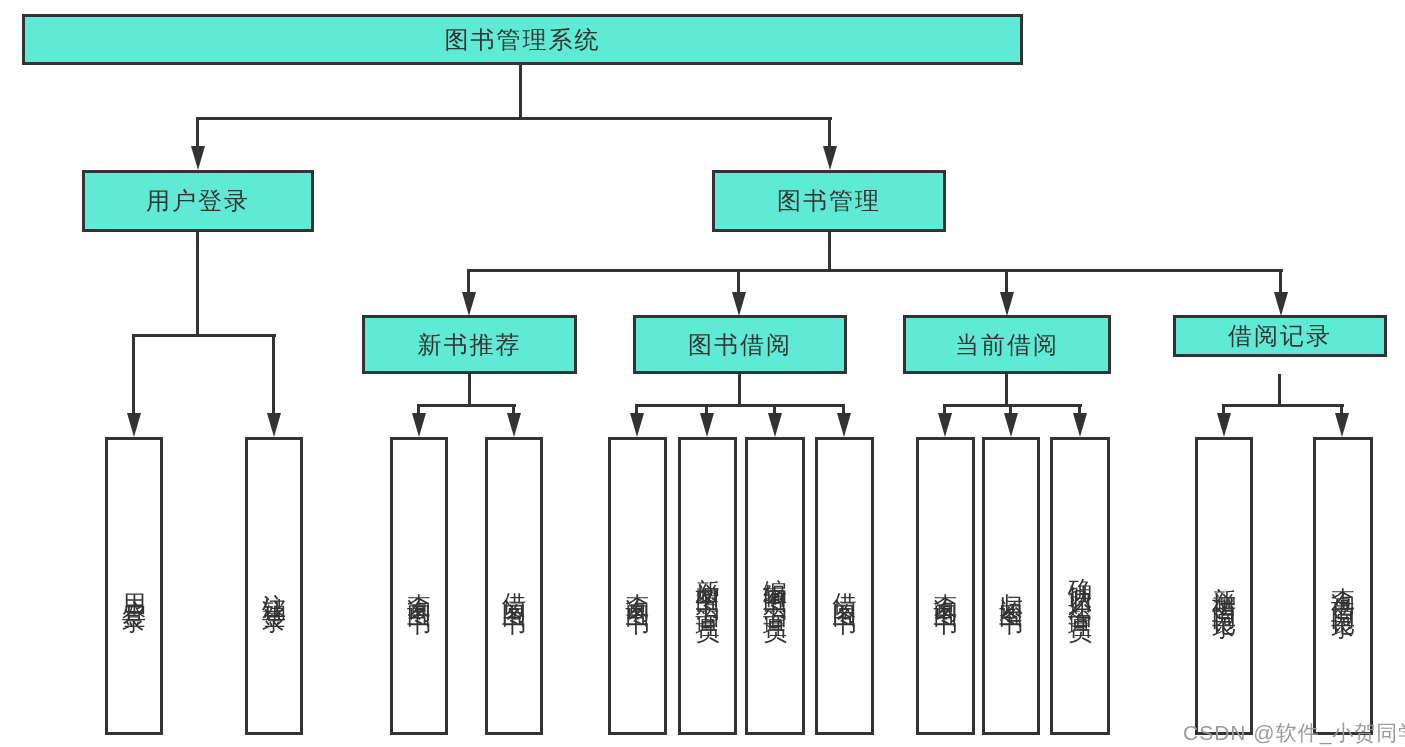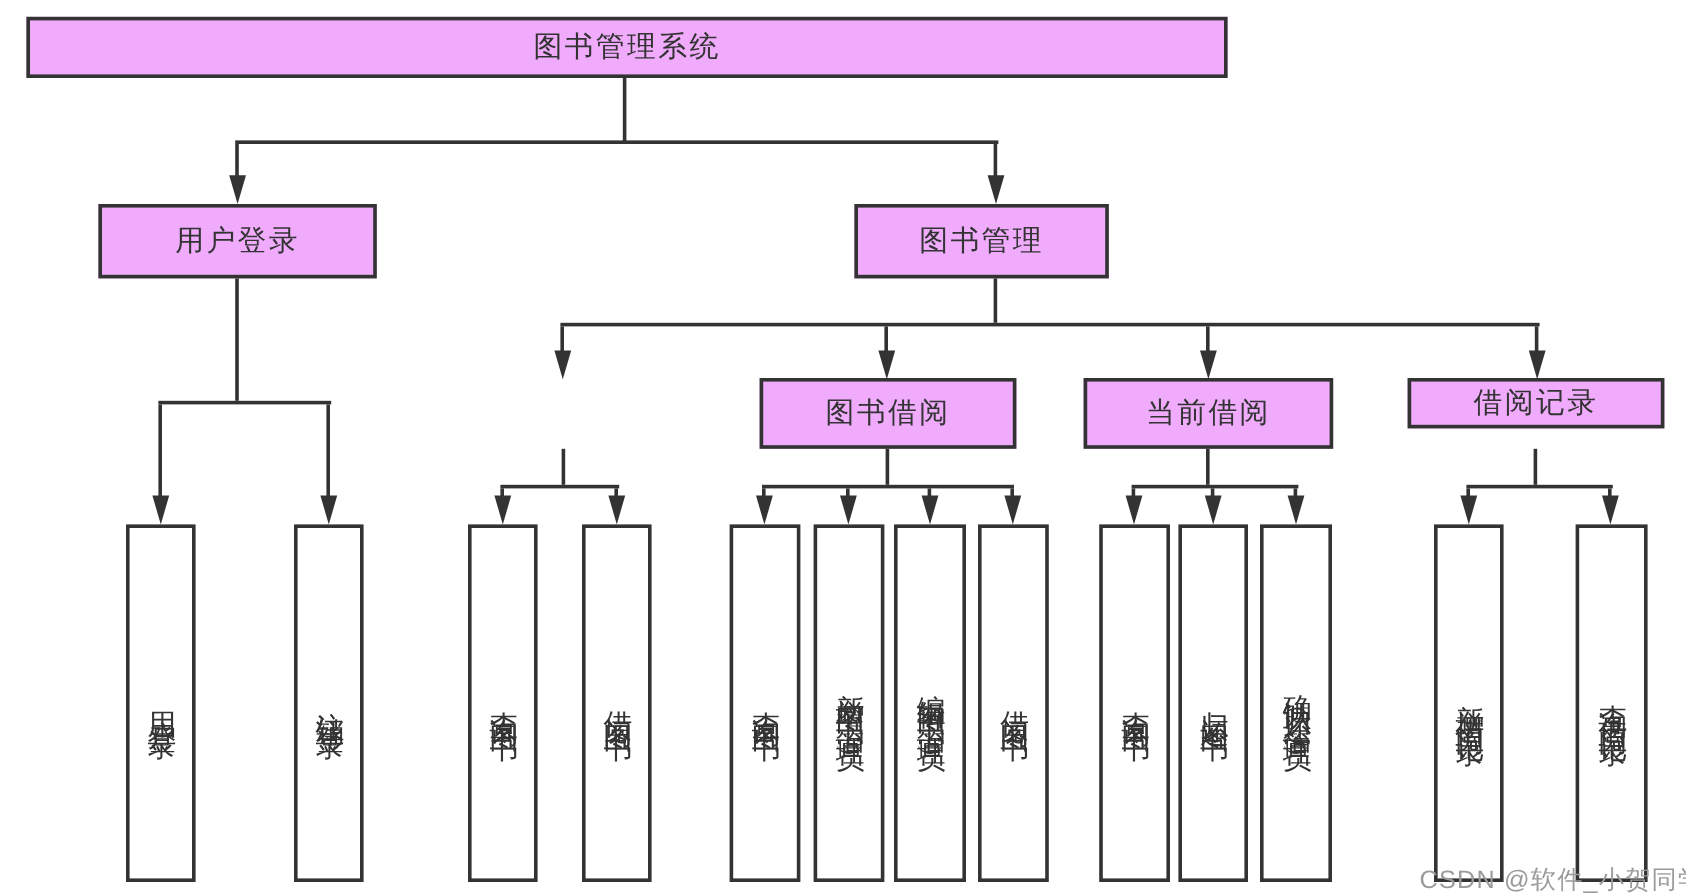--- a/index.html
+++ b/index.html
@@ -10,21 +10,21 @@
   }
   html,body{margin:0;padding:0;}
   body{font-family:"Liberation Sans", sans-serif; background:#fff;}
   .canvas{
     position:relative; width:1405px; height:747px;
     background:var(--color-background); overflow:hidden;
   }
   
   .hbox{
     position:absolute; box-sizing:border-box;
-    border:3px solid var(--color-line); background:#f0abfc;
+    border:3px solid var(--color-line); background:#5eead4;
     display:flex; align-items:center; justify-content:center;
   }
   .hbox .lbl{
     font-size:24px; letter-spacing:2px; color:var(--color-text);
     line-height:1; white-space:nowrap;
   }
   
   .vbox{
     position:absolute; top:437px; height:298px; box-sizing:border-box;
     border:3px solid var(--color-line); background:#fff;
@@ -60,21 +60,21 @@
   <div class="lv" style="left:519px;top:64px;height:54px"></div>
   <div class="lh" style="left:196px;top:117px;width:636px"></div>
   <div class="lv" style="left:196px;top:120px;height:28px"></div>
   <div class="lv" style="left:828px;top:120px;height:28px"></div>
   <div class="ar" style="left:191px;top:146px"></div>
   <div class="ar" style="left:823px;top:146px"></div>
 
   <div class="hbox" style="left:82px;top:170px;width:232px;height:62px">
     <span class="lbl">用户登录</span>
   </div>
-  <div class="hbox" style="left:712px;top:170px;width:212px;height:62px">
+  <div class="hbox" style="left:712px;top:170px;width:234px;height:62px">
     <span class="lbl">图书管理</span>
   </div>
 
   <div class="lv" style="left:196px;top:232px;height:102px"></div>
   <div class="lh" style="left:132px;top:334px;width:144px"></div>
   <div class="lv" style="left:132px;top:337px;height:78px"></div>
   <div class="lv" style="left:272px;top:337px;height:78px"></div>
   <div class="ar" style="left:127px;top:413px"></div>
   <div class="ar" style="left:267px;top:413px"></div>
 
@@ -82,20 +82,23 @@
   <div class="lh" style="left:467px;top:269px;width:816px"></div>
   <div class="lv" style="left:467px;top:272px;height:22px"></div>
   <div class="lv" style="left:737px;top:272px;height:22px"></div>
   <div class="lv" style="left:1005px;top:272px;height:22px"></div>
   <div class="lv" style="left:1279px;top:272px;height:22px"></div>
   <div class="ar" style="left:462px;top:292px"></div>
   <div class="ar" style="left:732px;top:292px"></div>
   <div class="ar" style="left:1000px;top:292px"></div>
   <div class="ar" style="left:1274px;top:292px"></div>
 
+  <div class="hbox" style="left:362px;top:315px;width:215px;height:59px">
+    <span class="lbl">新书推荐</span>
+  </div>
   <div class="hbox" style="left:903px;top:315px;width:208px;height:59px">
     <span class="lbl">当前借阅</span>
   </div>
   <div class="hbox" style="left:633px;top:315px;width:214px;height:59px">
     <span class="lbl">图书借阅</span>
   </div>
   <div class="hbox" style="left:1173px;top:315px;width:214px;height:42px">
     <span class="lbl">借阅记录</span>
   </div>
 

